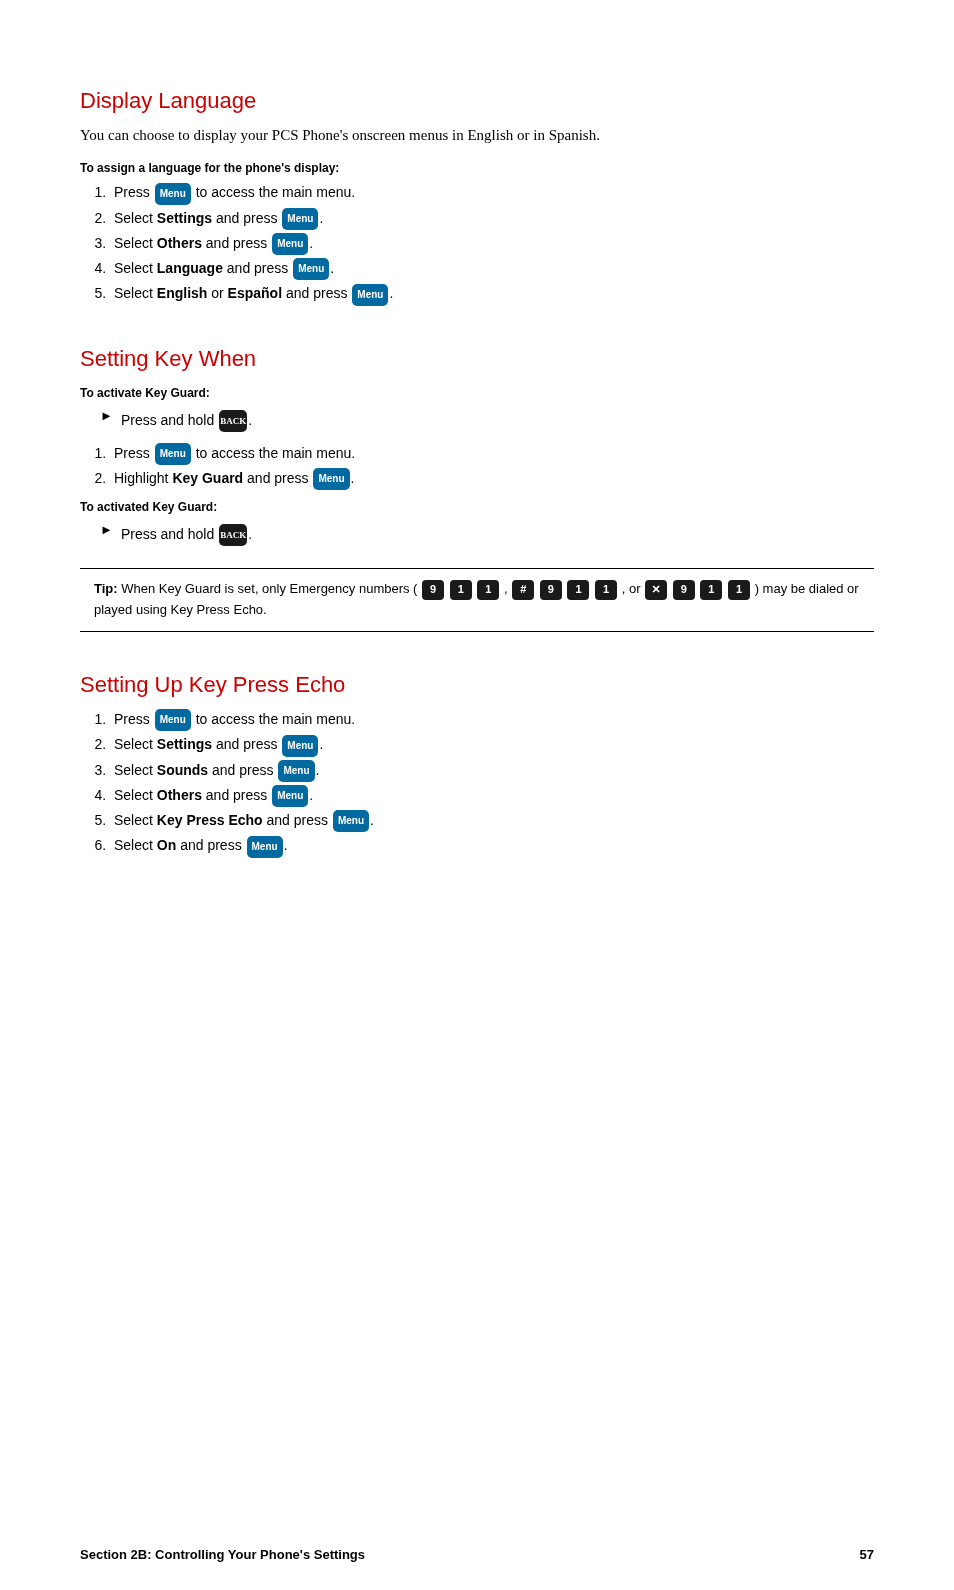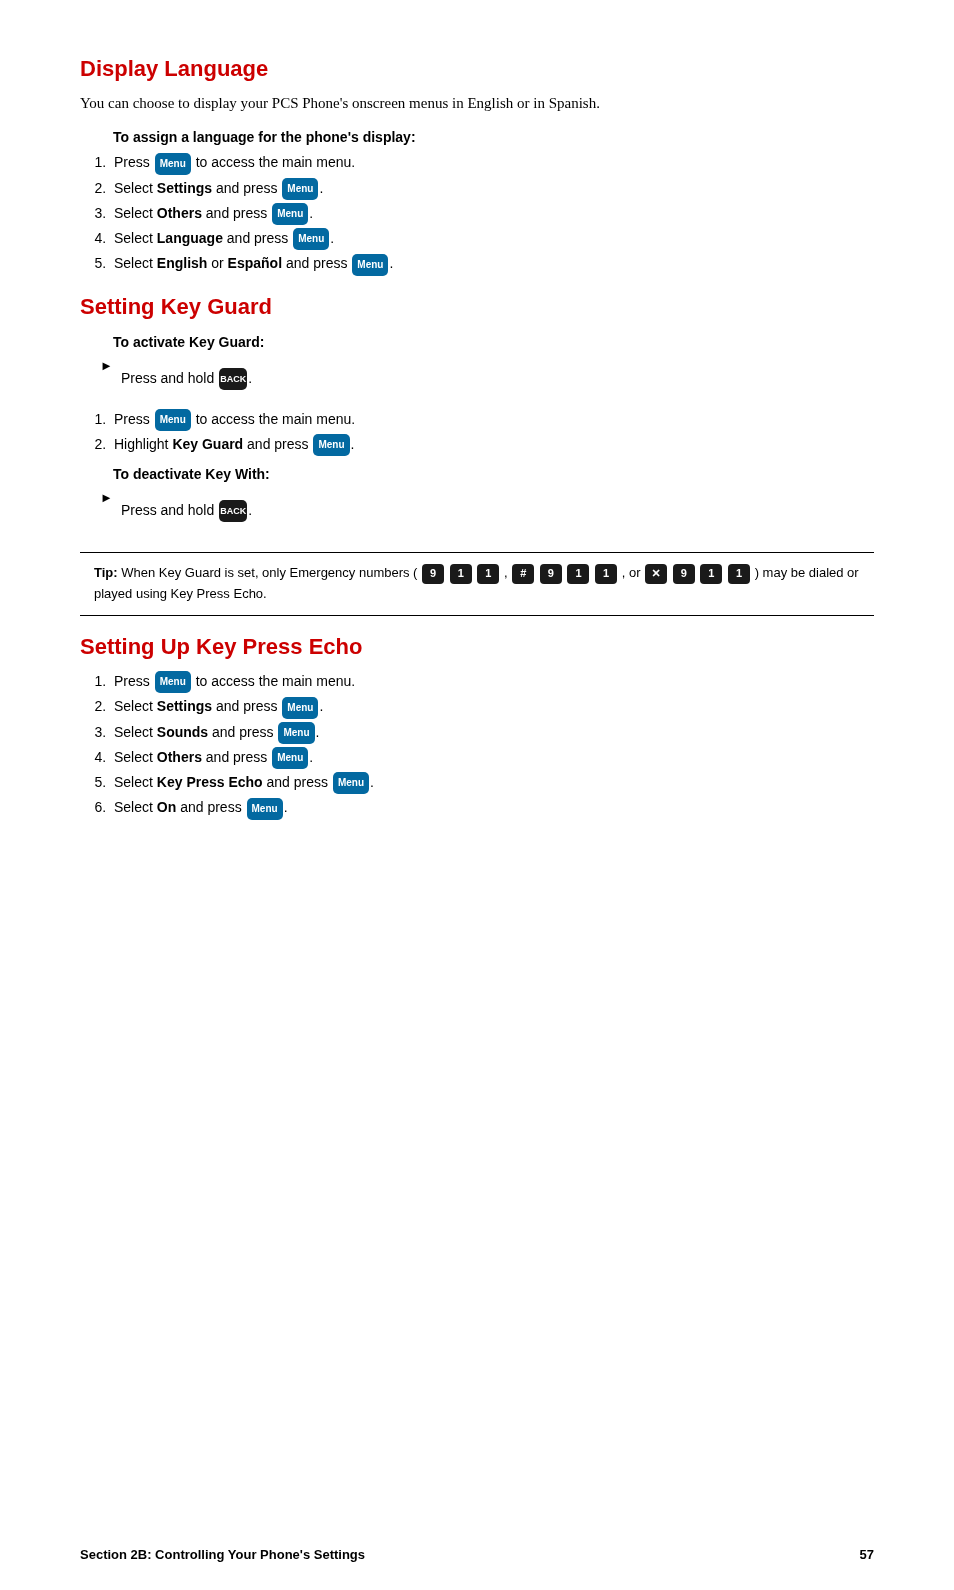--- a/index.html
+++ b/index.html
@@ -12,37 +12,36 @@
       min-height: 1590px;
       position: relative;
     }
     .page {
       padding: 48px 80px 60px 80px;
       max-width: 954px;
     }
     h2 {
       font-family: Arial, Helvetica, sans-serif;
       font-size: 22px;
-      font-weight: bold;
+      font-weight: normal;
       color: #cc0000;
       margin-bottom: 10px;
-      margin-top: 8px;
+      margin-top: 40px;
     }
     p {
       font-size: 15px;
       line-height: 1.55;
       margin-bottom: 10px;
     }
     .bold-label {
       font-family: Arial, Helvetica, sans-serif;
-      font-size: 14px;
+      font-size: 12px;
       font-weight: bold;
       margin-top: 14px;
       margin-bottom: 6px;
-      margin-left: 33px;
     }
     ol {
       margin-left: 30px;
       margin-bottom: 8px;
     }
     ol li {
       font-size: 15px;
       line-height: 1.6;
       padding-left: 4px;
       margin-bottom: 2px;
@@ -105,28 +104,28 @@
       vertical-align: middle;
       margin: 0 1px;
       text-align: center;
       line-height: 18px;
     }
     .key-back {
       display: inline-block;
       background: #1a1a1a;
       color: #fff;
       border-radius: 5px;
-      font-family: Liberation Sans, sans-serif;
+      font-family: Liberation Serif, serif;
       font-size: 9px;
       font-weight: bold;
       padding: 2px 0;
       min-width: 28px;
       height: 22px;
       vertical-align: middle;
-      margin: 12px 1px;
+      margin: 4px 1px;
       text-align: center;
       line-height: 18px;
     }
     b {
       font-weight: bold;
     }
     .tip-box {
       border-top: 1.5px solid #000;
       border-bottom: 1.5px solid #000;
       padding: 10px 14px;
@@ -190,41 +189,41 @@
       <li>
         Select <b>Language</b> and press <span class="key-menu">Menu<br>OK</span>.
       </li>
       <li>
         Select <b>English</b> or <b>Español</b> and press <span class="key-menu">Menu<br>OK</span>.
       </li>
     </ol>
   </section>
 
   <section style="margin-top:18px;">
-    <h2>Setting Key Guard</h2>
+    <h2>Setting Key When</h2>
 
     <div class="bold-label">To activate Key Guard:</div>
     <div class="bullet-item">
       <span class="triangle">►</span>
       <span class="bullet-text">
         Press and hold <span class="key-back">BACK</span>.
       </span>
     </div>
 
 
     <ol>
       <li>
         Press <span class="key-menu">Menu<br>OK</span> to access the main menu.
       </li>
       <li>
         Highlight <b>Key Guard</b> and press <span class="key-menu">Menu<br>OK</span>.
       </li>
     </ol>
 
-    <div class="bold-label" style="margin-top:10px;">To deactivate Key With:</div>
+    <div class="bold-label" style="margin-top:10px;">To activated Key Guard:</div>
     <div class="bullet-item">
       <span class="triangle">►</span>
       <span class="bullet-text">
         Press and hold <span class="key-back">BACK</span>.
       </span>
     </div>
   </section>
 
   <div class="tip-box">
     <span class="tip-label">Tip:</span>

